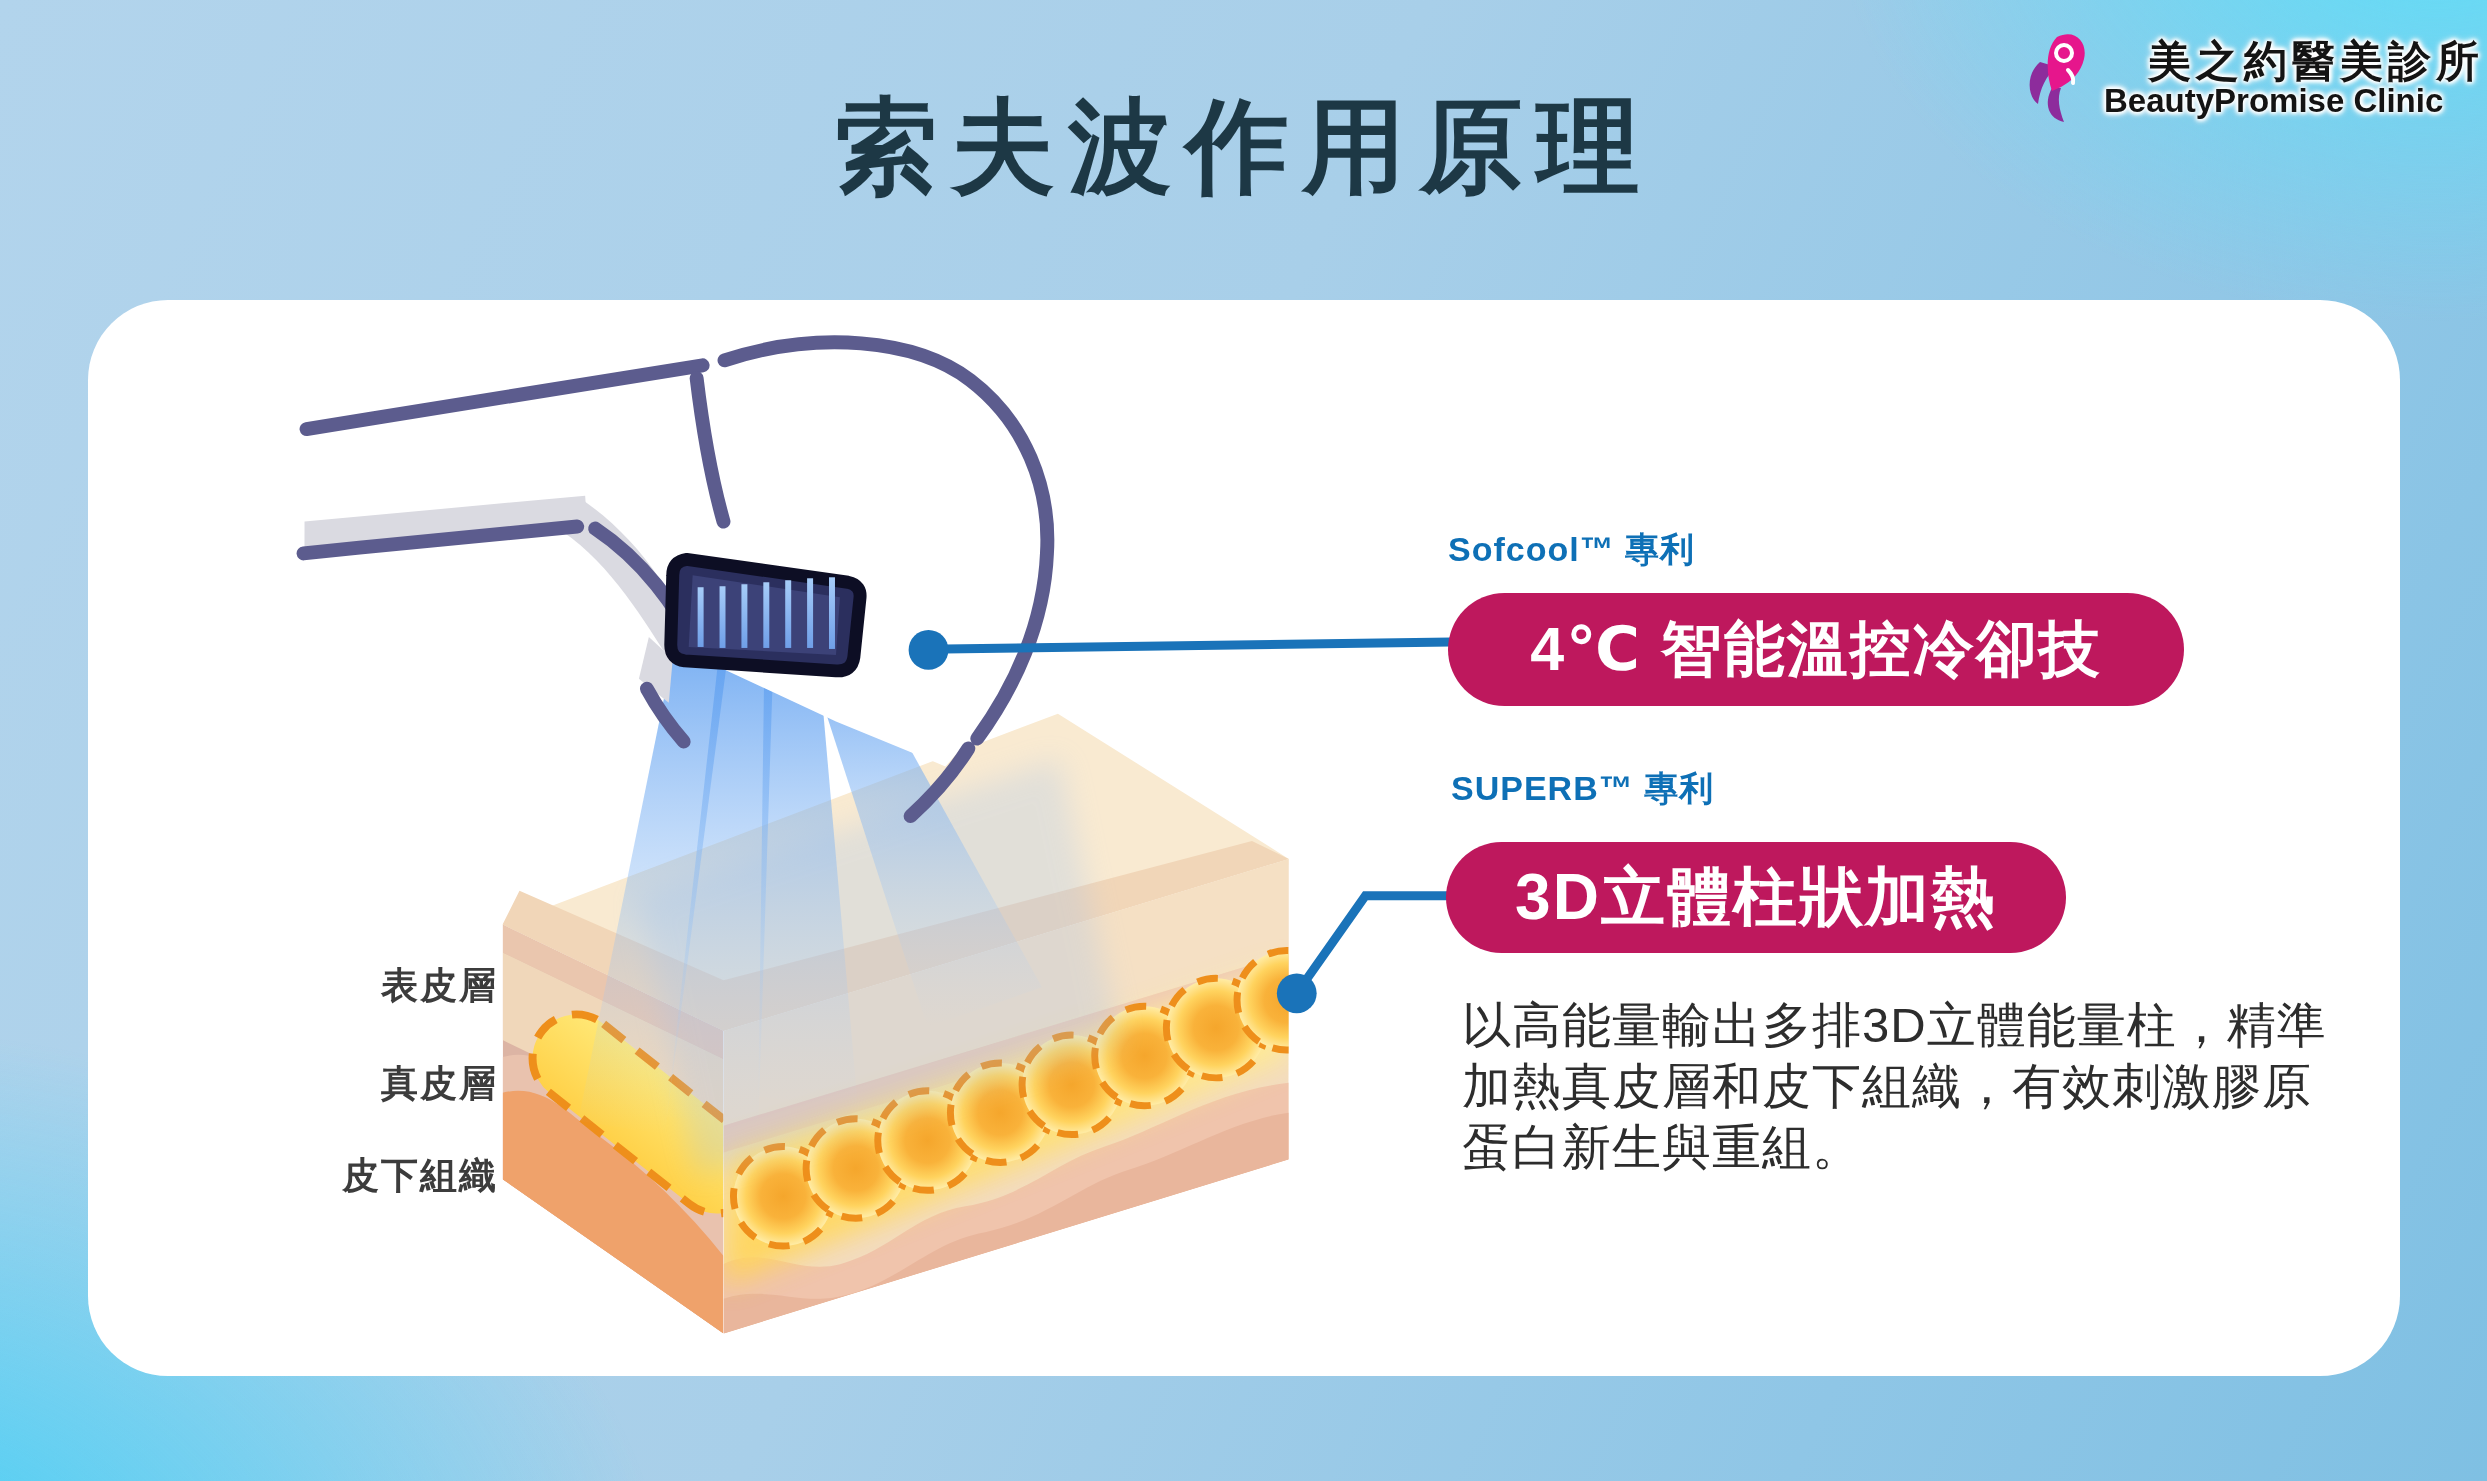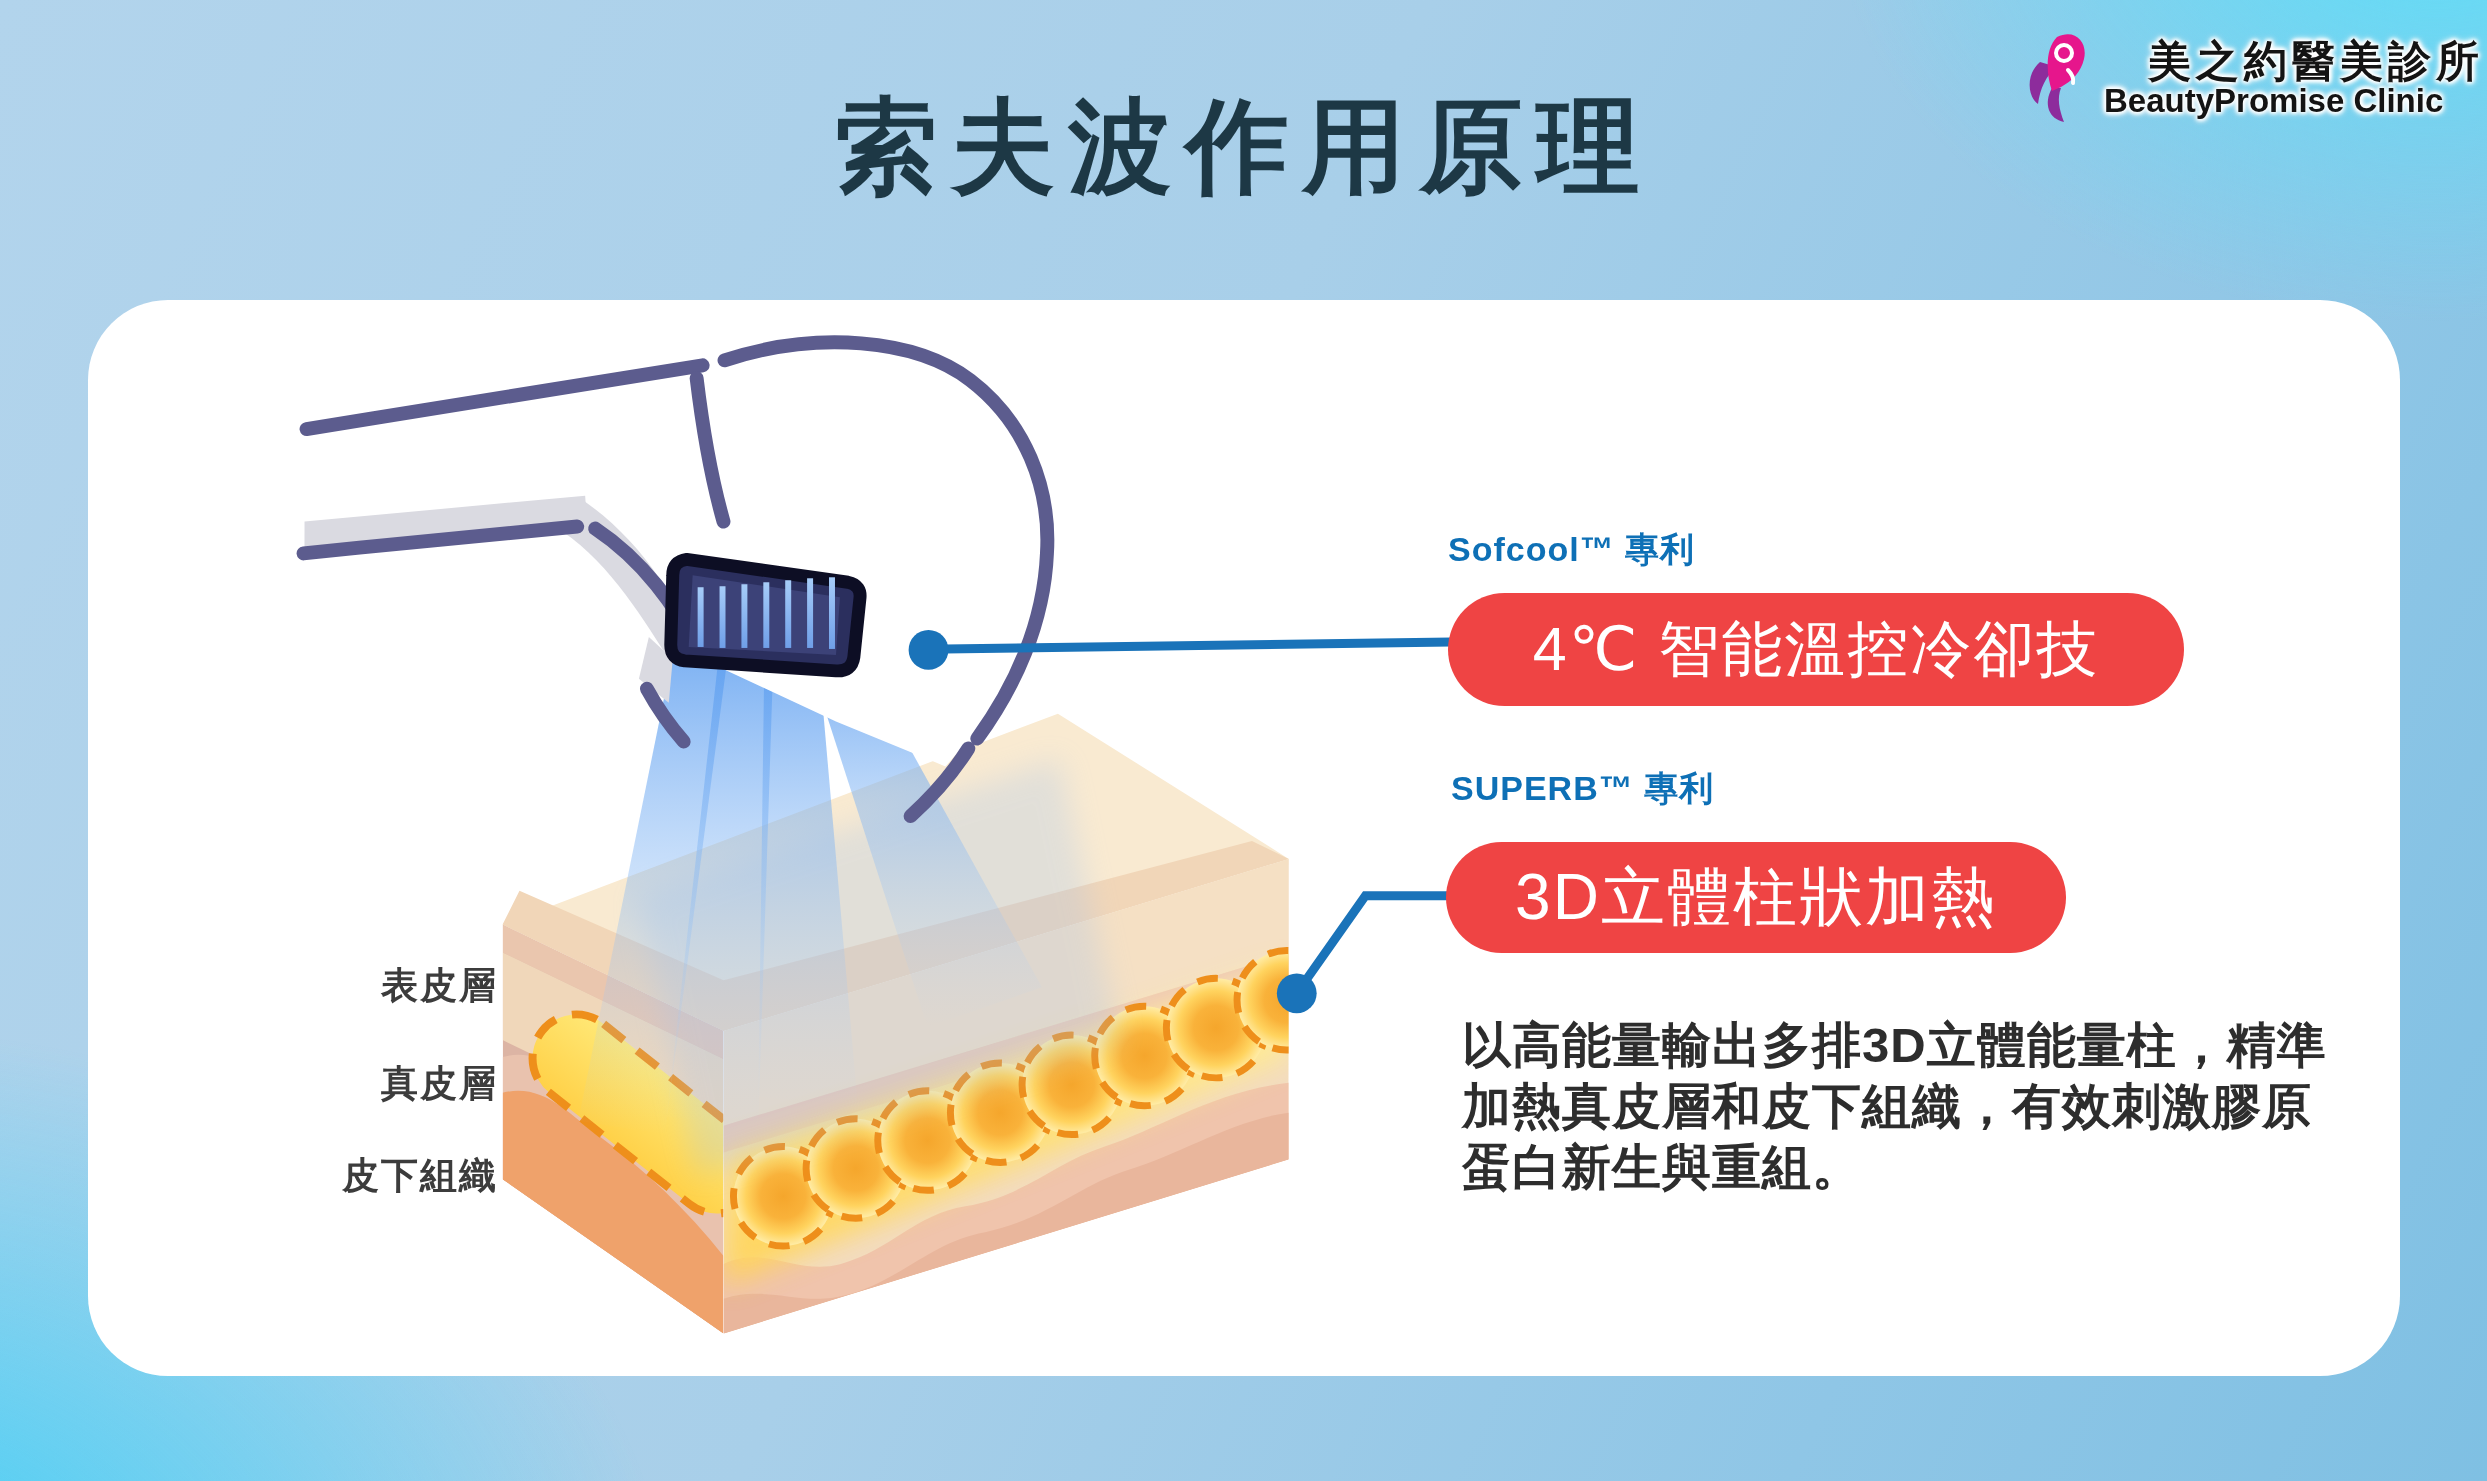--- a/index.html
+++ b/index.html
@@ -25,28 +25,28 @@
   #logo .en{font-size:33px;font-weight:700;color:#141414;letter-spacing:0px;
     text-shadow:0 0 4px #fff,0 0 4px #fff,0 0 5px #fff,0 0 6px #fff,0 0 7px #fff,0 0 8px #fff;}
   
   #card{left:88px;top:300px;width:2312px;height:1076px;background:#ffffff;border-radius:80px;}
   
   #art{left:0;top:0;width:2488px;height:1482px;pointer-events:none;}
   
   .skin-label{width:199px;left:299px;text-align:right;font-size:37px;font-weight:600;color:#3c3c3c;letter-spacing:2px;margin-top:24px;}
   
   .patent{font-size:34px;font-weight:700;color:#0e70b6;letter-spacing:1px;}
-  .pill{background:#ef4444;border-radius:60px;color:#ffffff;font-weight:400;
+  .pill{background:#be185d;border-radius:60px;color:#ffffff;font-weight:700;
         display:flex;align-items:center;justify-content:center;letter-spacing:2px;}
   #pill-cooling{left:1448px;top:593px;width:736px;height:113px;font-size:61px;}
   #pill-heating{left:1446px;top:842px;width:620px;height:111px;font-size:64px;}
   #patent-cooling{left:1448px;top:527px;}
   #patent-heating{left:1451px;top:766px;}
   #description{left:1462px;top:995px;width:896px;font-size:49px;line-height:61px;
-               font-weight:700;color:#2d2d2d;white-space:pre-line;letter-spacing:1px;margin-top:20px;}
+               font-weight:400;color:#2d2d2d;white-space:pre-line;letter-spacing:1px;}
 </style>
 </head>
 <body>
 
 <div class="abs" id="page-title">索夫波作用原理</div>
 
 <div class="abs" id="logo">
   <span>
     <svg width="66" height="94" viewBox="0 0 66 94">
       <path d="M16 32 C 2 44 3 66 14 74 C 16 59 22 45 33 37 Z" fill="#8d2c9c"></path>

